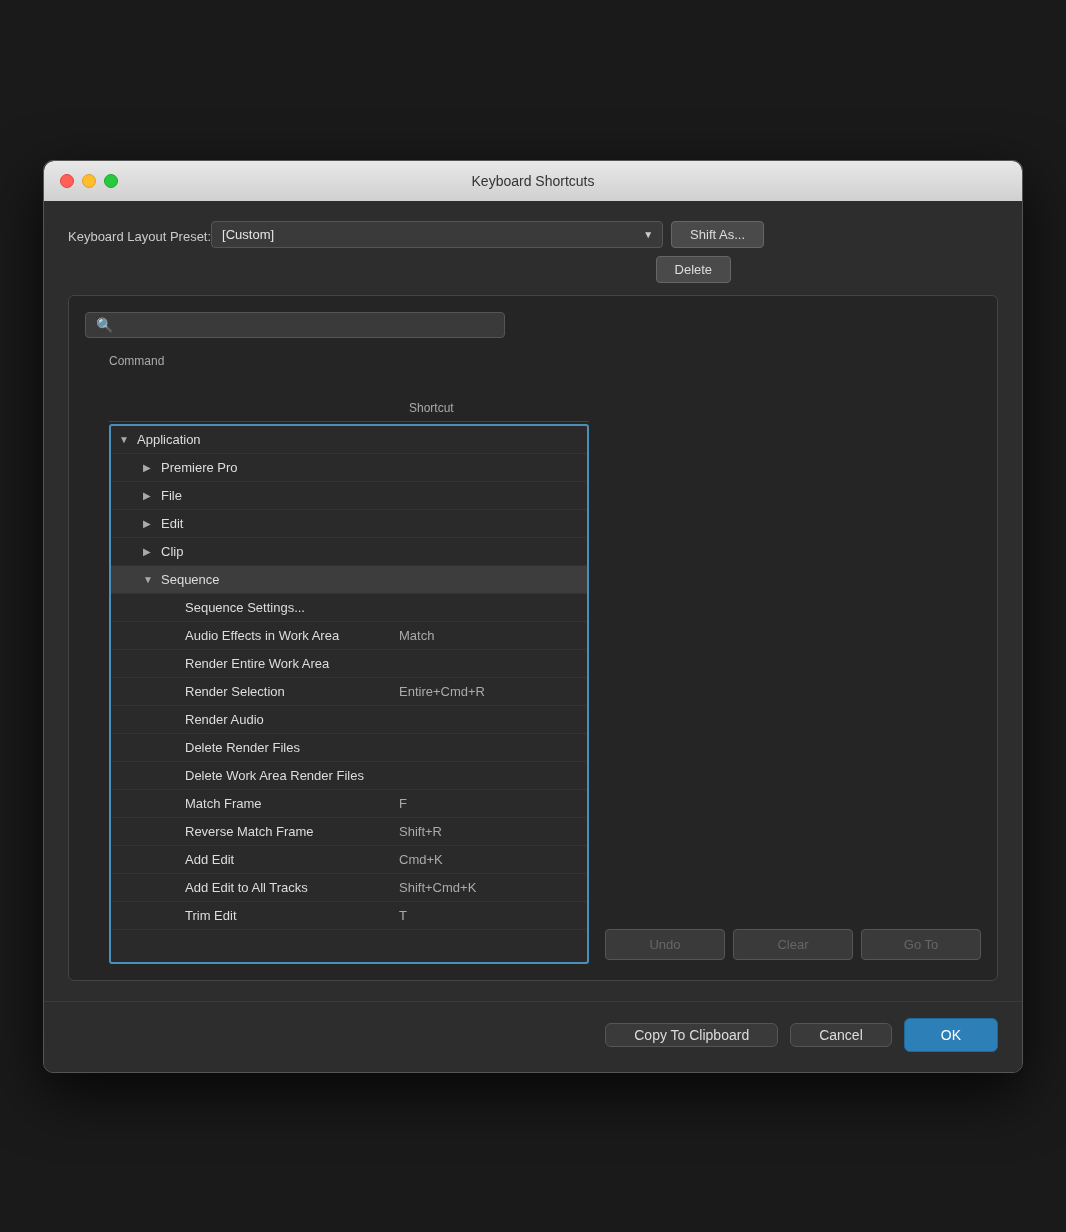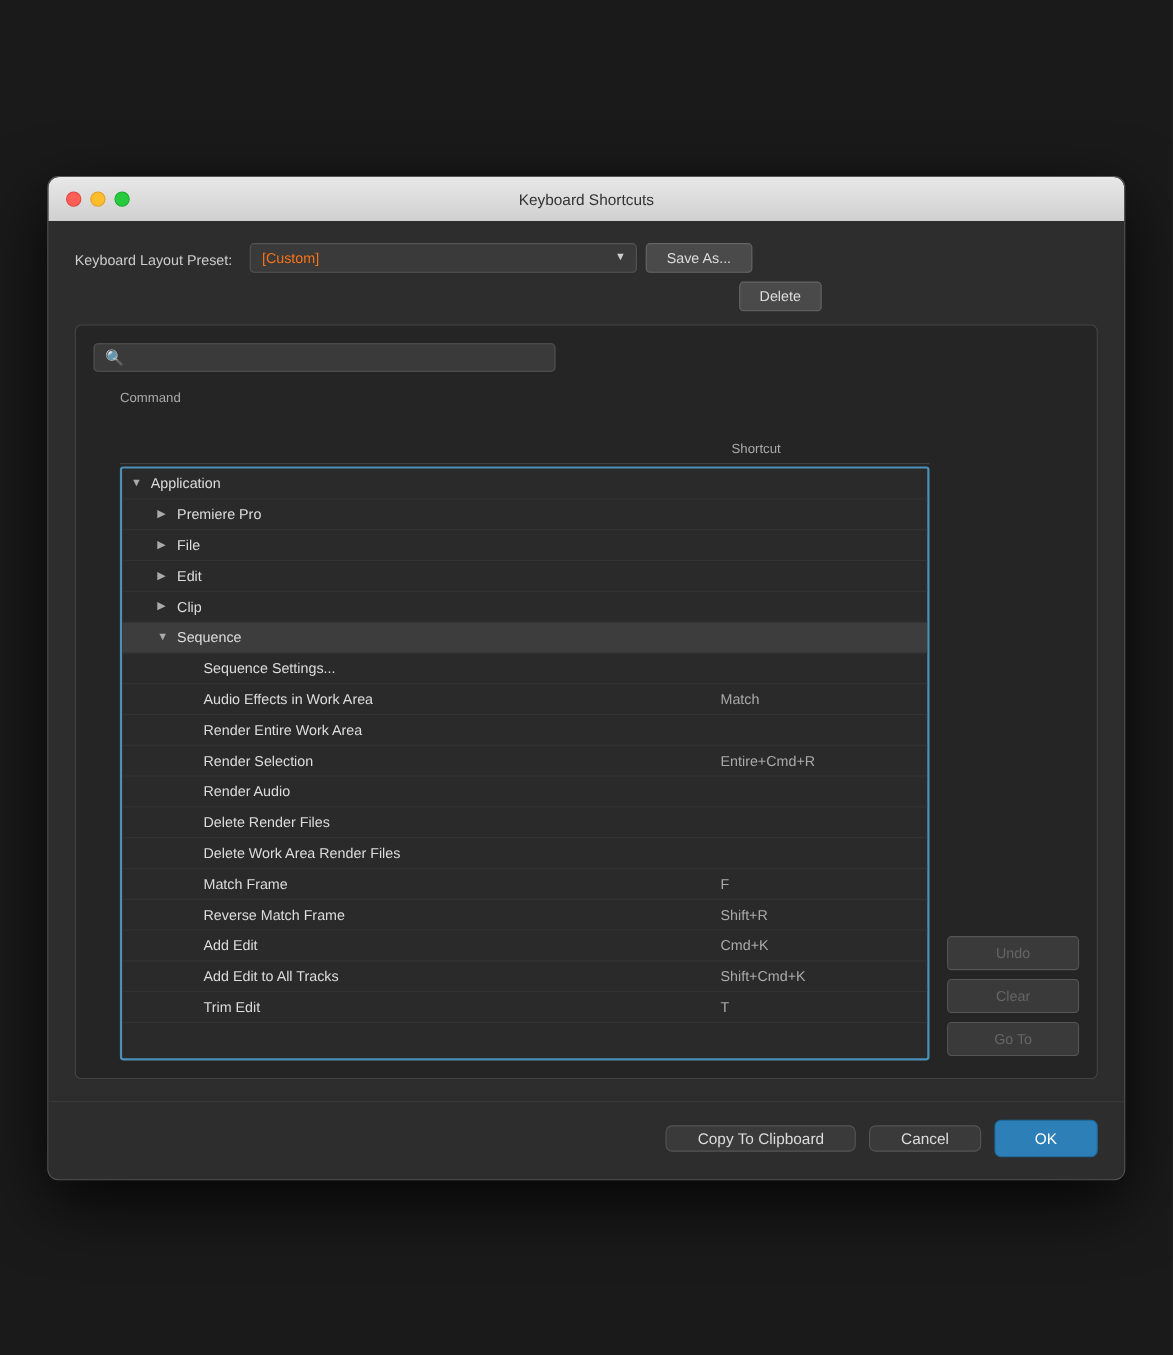--- a/index.html
+++ b/index.html
@@ -60,21 +60,21 @@
     }
 
     .dialog-body {
       padding: 20px 24px;
       background: #2d2d2d;
     }
 
     .preset-row {
       display: flex;
       align-items: flex-start;
-      gap: 16px;
+      gap: 0;
       margin-bottom: 12px;
     }
 
     .preset-label {
       color: #ccc;
       font-size: 13px;
       padding-top: 8px;
       white-space: nowrap;
     }
 
@@ -87,25 +87,25 @@
 
     .preset-dropdown-row {
       display: flex;
       align-items: center;
       gap: 8px;
     }
 
     .preset-select {
       background: #3a3a3a;
       border: 1px solid #555;
-      color: #f97316;
+      color: #e5e5e5;
       font-size: 13px;
       padding: 5px 30px 5px 10px;
       border-radius: 4px;
-      width: 352px;
+      width: 452px;
       appearance: none;
       cursor: pointer;
       position: relative;
     }
 
     .preset-select-wrapper {
       position: relative;
       display: inline-block;
     }
 
@@ -229,21 +229,20 @@
       width: 12px;
       display: inline-block;
     }
 
     .indent-1 { padding-left: 8px; }
     .indent-2 { padding-left: 32px; }
     .indent-3 { padding-left: 56px; }
 
     .right-buttons {
       display: flex;
-      flex-direction: column;
       gap: 8px;
       margin-top: 8px;
       align-items: center;
     }
 
     .btn-side {
       background: #3a3a3a;
       border: 1px solid #555;
       color: #aaa;
       font-size: 13px;
@@ -319,21 +318,21 @@
 
   <div class="dialog-body">
 
     <div class="preset-row">
       <span class="preset-label">Keyboard Layout Preset:</span>
       <div class="preset-controls">
         <div class="preset-dropdown-row">
           <div class="preset-select-wrapper">
             <select class="preset-select"><option>[Custom]</option></select>
           </div>
-          <button class="btn-action">Save As...</button>
+          <button class="btn-action">Shift As...</button>
         </div>
         <div style="display:flex; justify-content:flex-end; width:520px;">
           <button class="btn-action">Delete</button>
         </div>
       </div>
     </div>
 
     <div class="search-area">
       <div class="search-input-wrapper">
         <span class="search-icon">🔍</span>

